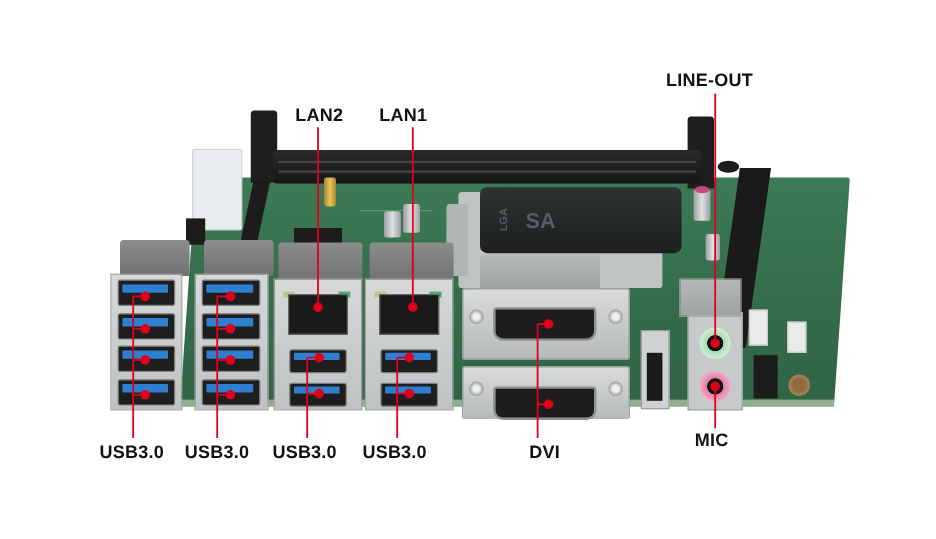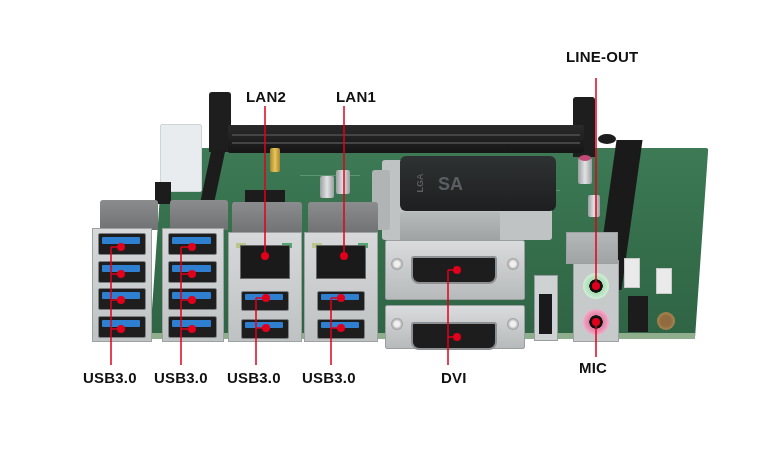--- a/index.html
+++ b/index.html
@@ -94,21 +94,21 @@
   <div class="abs cap" style="left:270px; top:148px; width:10px; height:24px; background: linear-gradient(90deg,#a8862c,#e9c65a,#a8862c);"></div>
   <div class="abs cap" style="left:320px; top:176px; width:14px; height:22px;"></div>
   <div class="abs cap" style="left:336px; top:170px; width:14px; height:24px;"></div>
   <div class="abs cap" style="left:578px; top:158px; width:14px; height:26px;"></div>
   <div class="abs cap-top" style="left:579px; top:155px; width:12px; height:6px;"></div>
   <div class="abs cap" style="left:588px; top:195px; width:12px; height:22px;"></div>
   <div class="abs cap" style="left:508px; top:212px; width:14px; height:24px;"></div>
   <div class="abs cap-top" style="left:509px; top:209px; width:12px; height:6px;"></div>
 
   <div class="abs socket-frame" style="left:382px; top:160px; width:170px; height:80px;"></div>
-  <div class="abs socket-cover" style="left:400px; top:156px; width:156px; height:55px;text-align:center;">
+  <div class="abs socket-cover" style="left:400px; top:156px; width:168px; height:55px;text-align:center;">
     <span class="abs socket-text" style="left:38px; top:18px; font-size:18px;">SA</span>
     <span class="abs socket-text" style="left:10px; top:22px; transform: rotate(-90deg);">LGA</span>
   </div>
   <div class="abs" style="left:372px; top:170px; width:18px; height:60px; background:#b0b4b5; border-radius:3px;"></div>
 
   <div class="abs pcie" style="left:606px; top:140px; width:26px; height:150px;"></div>
   <div class="abs header" style="left:598px; top:134px; width:18px; height:10px; border-radius:50%;"></div>
 
   <div class="abs shield-top" style="left:100px; top:200px; width:58px; height:30px;"></div>
   <div class="abs shield" style="left:92px; top:228px; width:58px; height:112px;"></div>
@@ -240,21 +240,21 @@
         <circle cx="266" cy="328" r="4"></circle>
       <circle cx="341" cy="298" r="4"></circle>
         <circle cx="341" cy="328" r="4"></circle>
       <circle cx="457" cy="270" r="4"></circle>
         <circle cx="457" cy="337" r="4"></circle>
       <circle cx="596" cy="322" r="4"></circle>
     </g>
   </svg>
 
   <span class="label" style="left:246px; top:88px;">LAN2</span>
-  <span class="label" style="left:336px; top:88px;">LAN1</span>
-  <span class="label" style="left:555px; top:48px;margin-left:11px;">LINE-OUT</span>
+  <span class="label" style="left:316px; top:88px;">LAN1</span>
+  <span class="label" style="left:555px; top:59px;">LINE-OUT</span>
   <span class="label" style="left:83px; top:369px;">USB3.0</span>
   <span class="label" style="left:154px; top:369px;">USB3.0</span>
   <span class="label" style="left:227px; top:369px;">USB3.0</span>
   <span class="label" style="left:302px; top:369px;">USB3.0</span>
   <span class="label" style="left:441px; top:369px;">DVI</span>
   <span class="label" style="left:579px; top:359px;">MIC</span>
 </div>
 
 </body></html>

